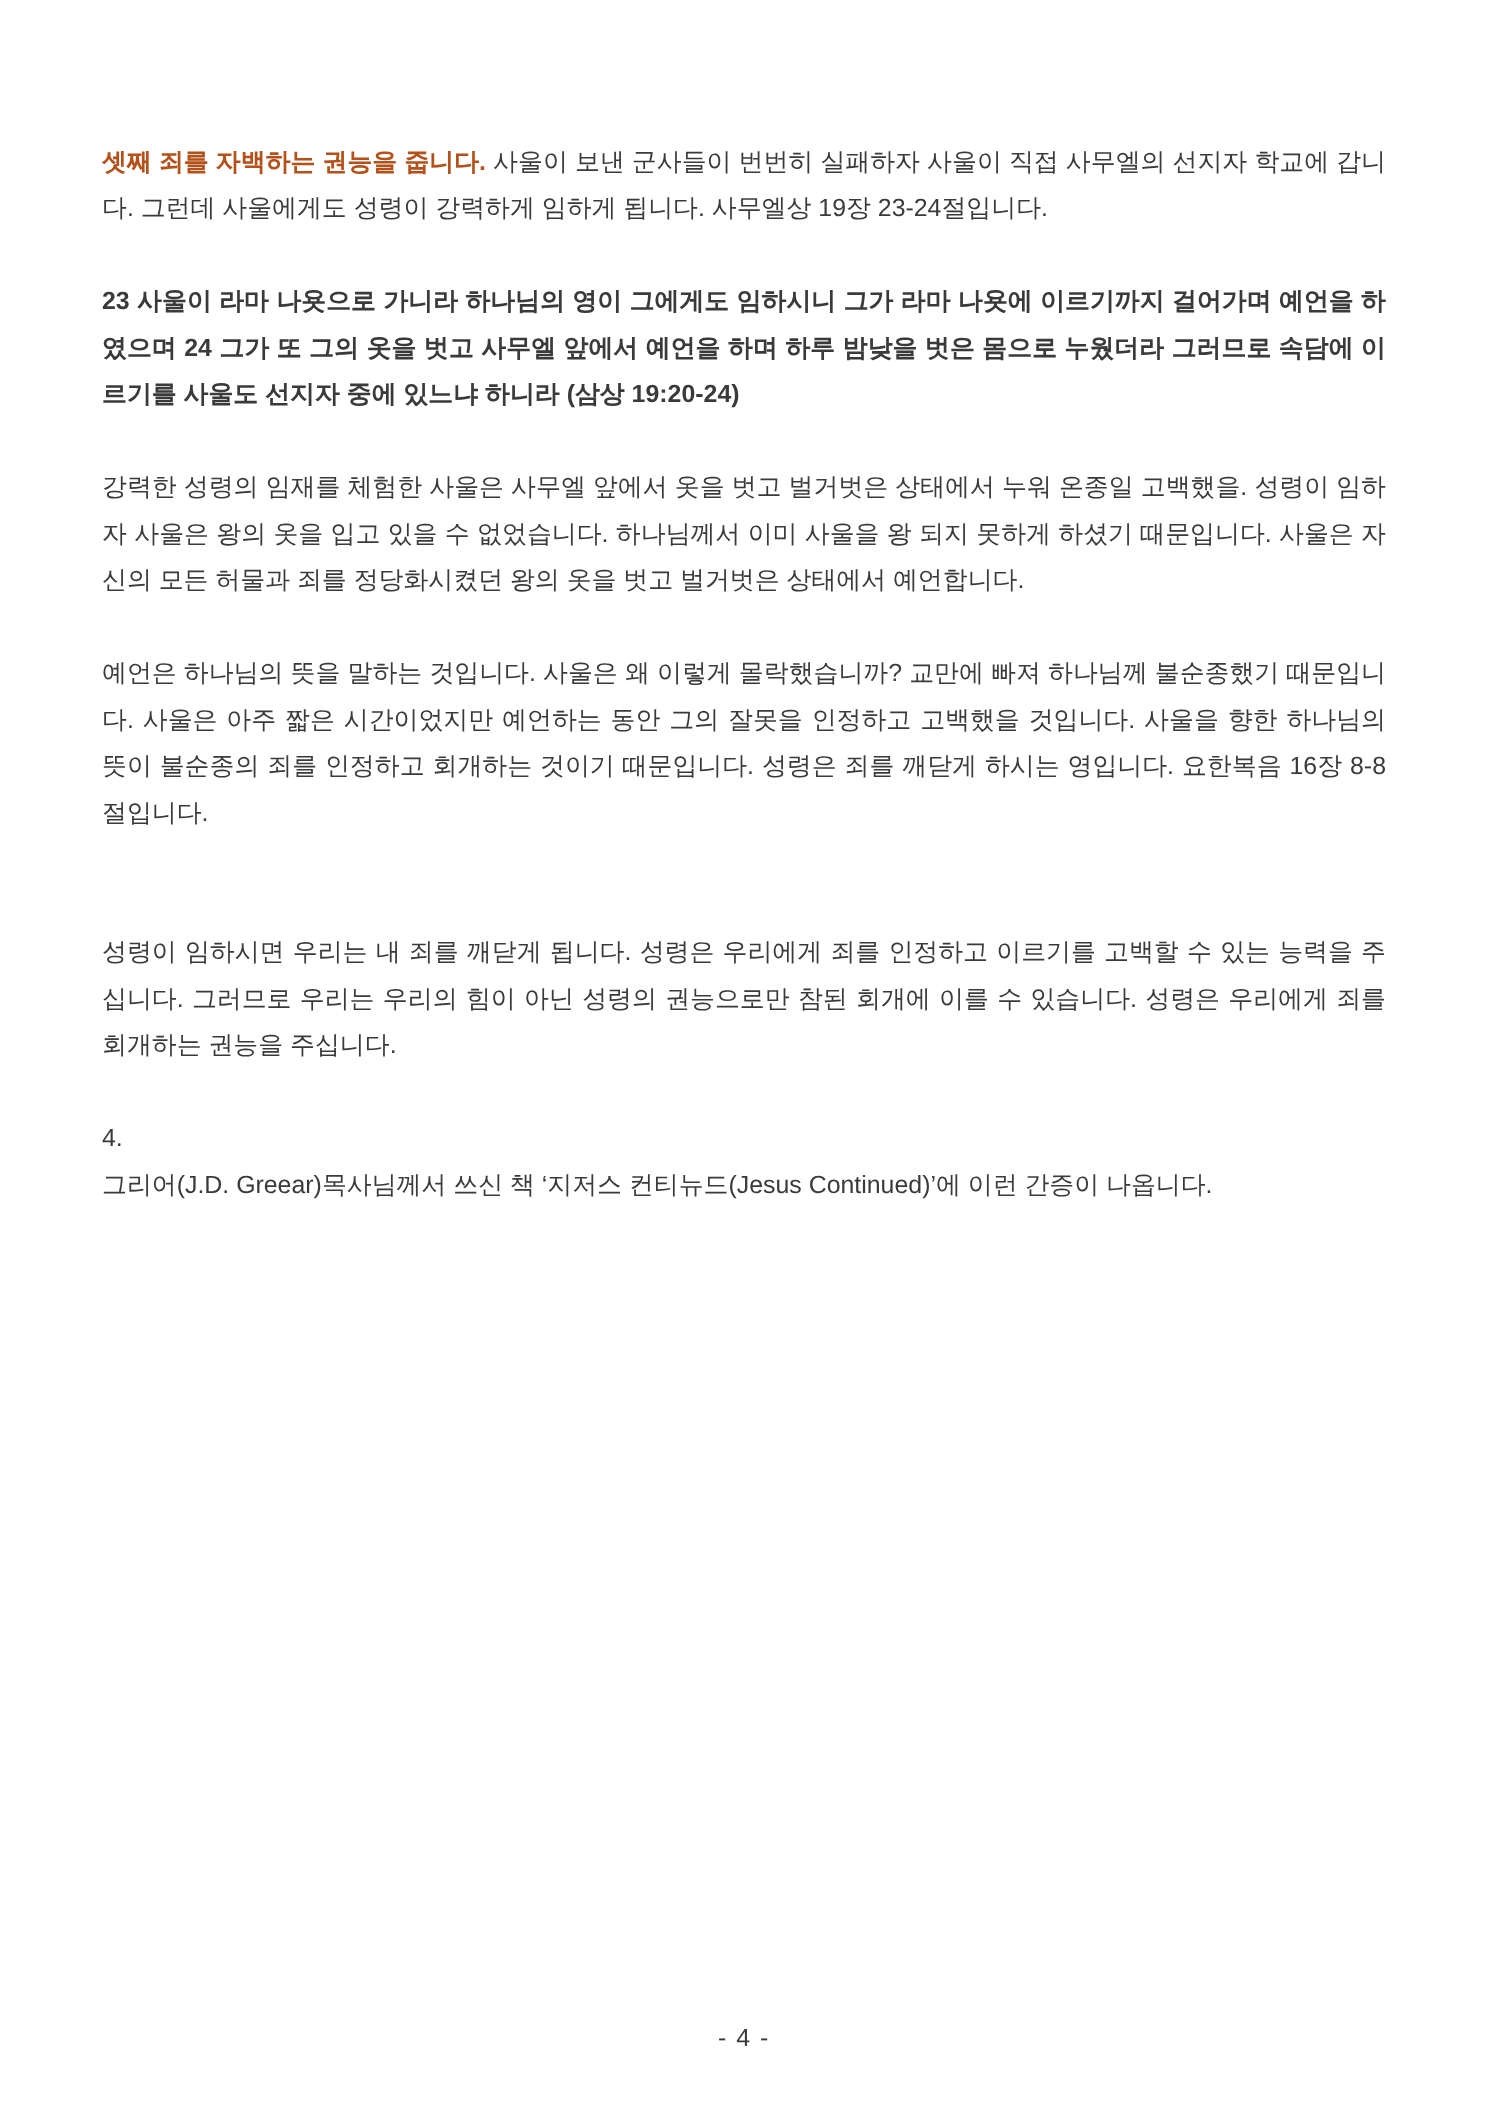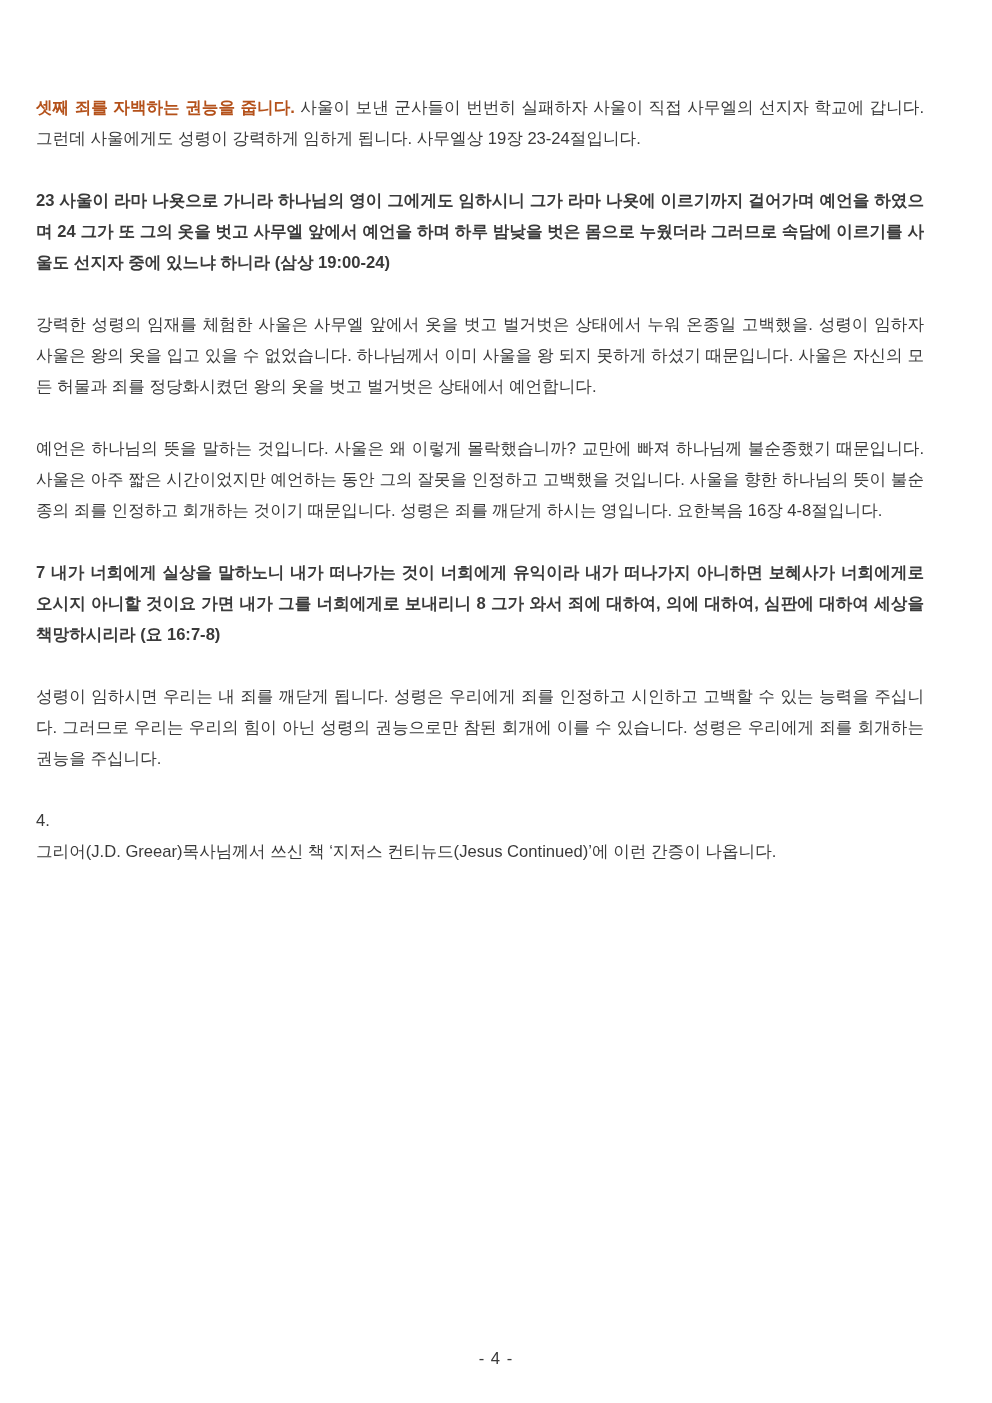--- a/index.html
+++ b/index.html
@@ -10,21 +10,21 @@
     width: 992px;
     min-height: 1403px;
     background: #ffffff;
     font-family: "Liberation Sans", sans-serif;
   }
   .page {
     position: relative;
     width: 992px;
     height: 1403px;
     box-sizing: border-box;
-    padding: 92px 68px 40px 36px;
+    padding: 92px 68px 40px 68px;
     background: #ffffff;
   }
   .doc-body {
     color: #3a3a3a;
     font-size: 16.6px;
     line-height: 31px;
     text-align: justify;
     text-justify: inter-word;
   }
   p.para {
@@ -62,37 +62,36 @@
 <body>
 
 <div class="page">
 
   <div class="doc-body">
 
     <p class="para"><span class="heading-run">셋째 죄를 자백하는 권능을 줍니다.</span><span class="plain-run"> 사울이 보낸 군사들이 번번히 실패하자 사울이 직접 사무엘의 선지자 학교에 갑니다. 그런데 사울에게도 성령이 강력하게 임하게 됩니다. 사무엘상 19장 23-24절입니다.</span></p>
 
     <div class="spacer"></div>
 
-    <p class="para scripture">23 사울이 라마 나욧으로 가니라 하나님의 영이 그에게도 임하시니 그가 라마 나욧에 이르기까지 걸어가며 예언을 하였으며 24 그가 또 그의 옷을 벗고 사무엘 앞에서 예언을 하며 하루 밤낮을 벗은 몸으로 누웠더라 그러므로 속담에 이르기를 사울도 선지자 중에 있느냐 하니라 (삼상 19:00-24)</p>
+    <p class="para scripture">23 사울이 라마 나욧으로 가니라 하나님의 영이 그에게도 임하시니 그가 라마 나욧에 이르기까지 걸어가며 예언을 하였으며 24 그가 또 그의 옷을 벗고 사무엘 앞에서 예언을 하며 하루 밤낮을 벗은 몸으로 누웠더라 그러므로 속담에 이르기를 사울도 선지자 중에 있느냐 하니라 (삼상 19:20-24)</p>
 
     <div class="spacer"></div>
 
     <p class="para">강력한 성령의 임재를 체험한 사울은 사무엘 앞에서 옷을 벗고 벌거벗은 상태에서 누워 온종일 고백했을. 성령이 임하자 사울은 왕의 옷을 입고 있을 수 없었습니다. 하나님께서 이미 사울을 왕 되지 못하게 하셨기 때문입니다. 사울은 자신의 모든 허물과 죄를 정당화시켰던 왕의 옷을 벗고 벌거벗은 상태에서 예언합니다.</p>
 
     <div class="spacer"></div>
 
-    <p class="para">예언은 하나님의 뜻을 말하는 것입니다. 사울은 왜 이렇게 몰락했습니까? 교만에 빠져 하나님께 불순종했기 때문입니다. 사울은 아주 짧은 시간이었지만 예언하는 동안 그의 잘못을 인정하고 고백했을 것입니다. 사울을 향한 하나님의 뜻이 불순종의 죄를 인정하고 회개하는 것이기 때문입니다. 성령은 죄를 깨닫게 하시는 영입니다. 요한복음 16장 4-8절입니다.</p>
+    <p class="para">예언은 하나님의 뜻을 말하는 것입니다. 사울은 왜 이렇게 몰락했습니까? 교만에 빠져 하나님께 불순종했기 때문입니다. 사울은 아주 짧은 시간이었지만 예언하는 동안 그의 잘못을 인정하고 고백했을 것입니다. 사울을 향한 하나님의 뜻이 불순종의 죄를 인정하고 회개하는 것이기 때문입니다. 성령은 죄를 깨닫게 하시는 영입니다. 요한복음 16장 8-8절입니다.</p>
 
     <div class="spacer"></div>
 
-    <p class="para scripture">7 내가 너희에게 실상을 말하노니 내가 떠나가는 것이 너희에게 유익이라 내가 떠나가지 아니하면 보혜사가 너희에게로 오시지 아니할 것이요 가면 내가 그를 너희에게로 보내리니 8 그가 와서 죄에 대하여, 의에 대하여, 심판에 대하여 세상을 책망하시리라 (요 16:7-8)</p>
 
     <div class="spacer"></div>
 
-    <p class="para">성령이 임하시면 우리는 내 죄를 깨닫게 됩니다. 성령은 우리에게 죄를 인정하고 시인하고 고백할 수 있는 능력을 주십니다. 그러므로 우리는 우리의 힘이 아닌 성령의 권능으로만 참된 회개에 이를 수 있습니다. 성령은 우리에게 죄를 회개하는 권능을 주십니다.</p>
+    <p class="para">성령이 임하시면 우리는 내 죄를 깨닫게 됩니다. 성령은 우리에게 죄를 인정하고 이르기를 고백할 수 있는 능력을 주십니다. 그러므로 우리는 우리의 힘이 아닌 성령의 권능으로만 참된 회개에 이를 수 있습니다. 성령은 우리에게 죄를 회개하는 권능을 주십니다.</p>
 
     <div class="spacer"></div>
 
     <p class="para">4.</p>
 
     <p class="para">그리어(J.D. Greear)목사님께서 쓰신 책 ‘지저스 컨티뉴드(Jesus Continued)’에 이런 간증이 나옵니다.</p>
 
     <div class="spacer"></div>
 
 

